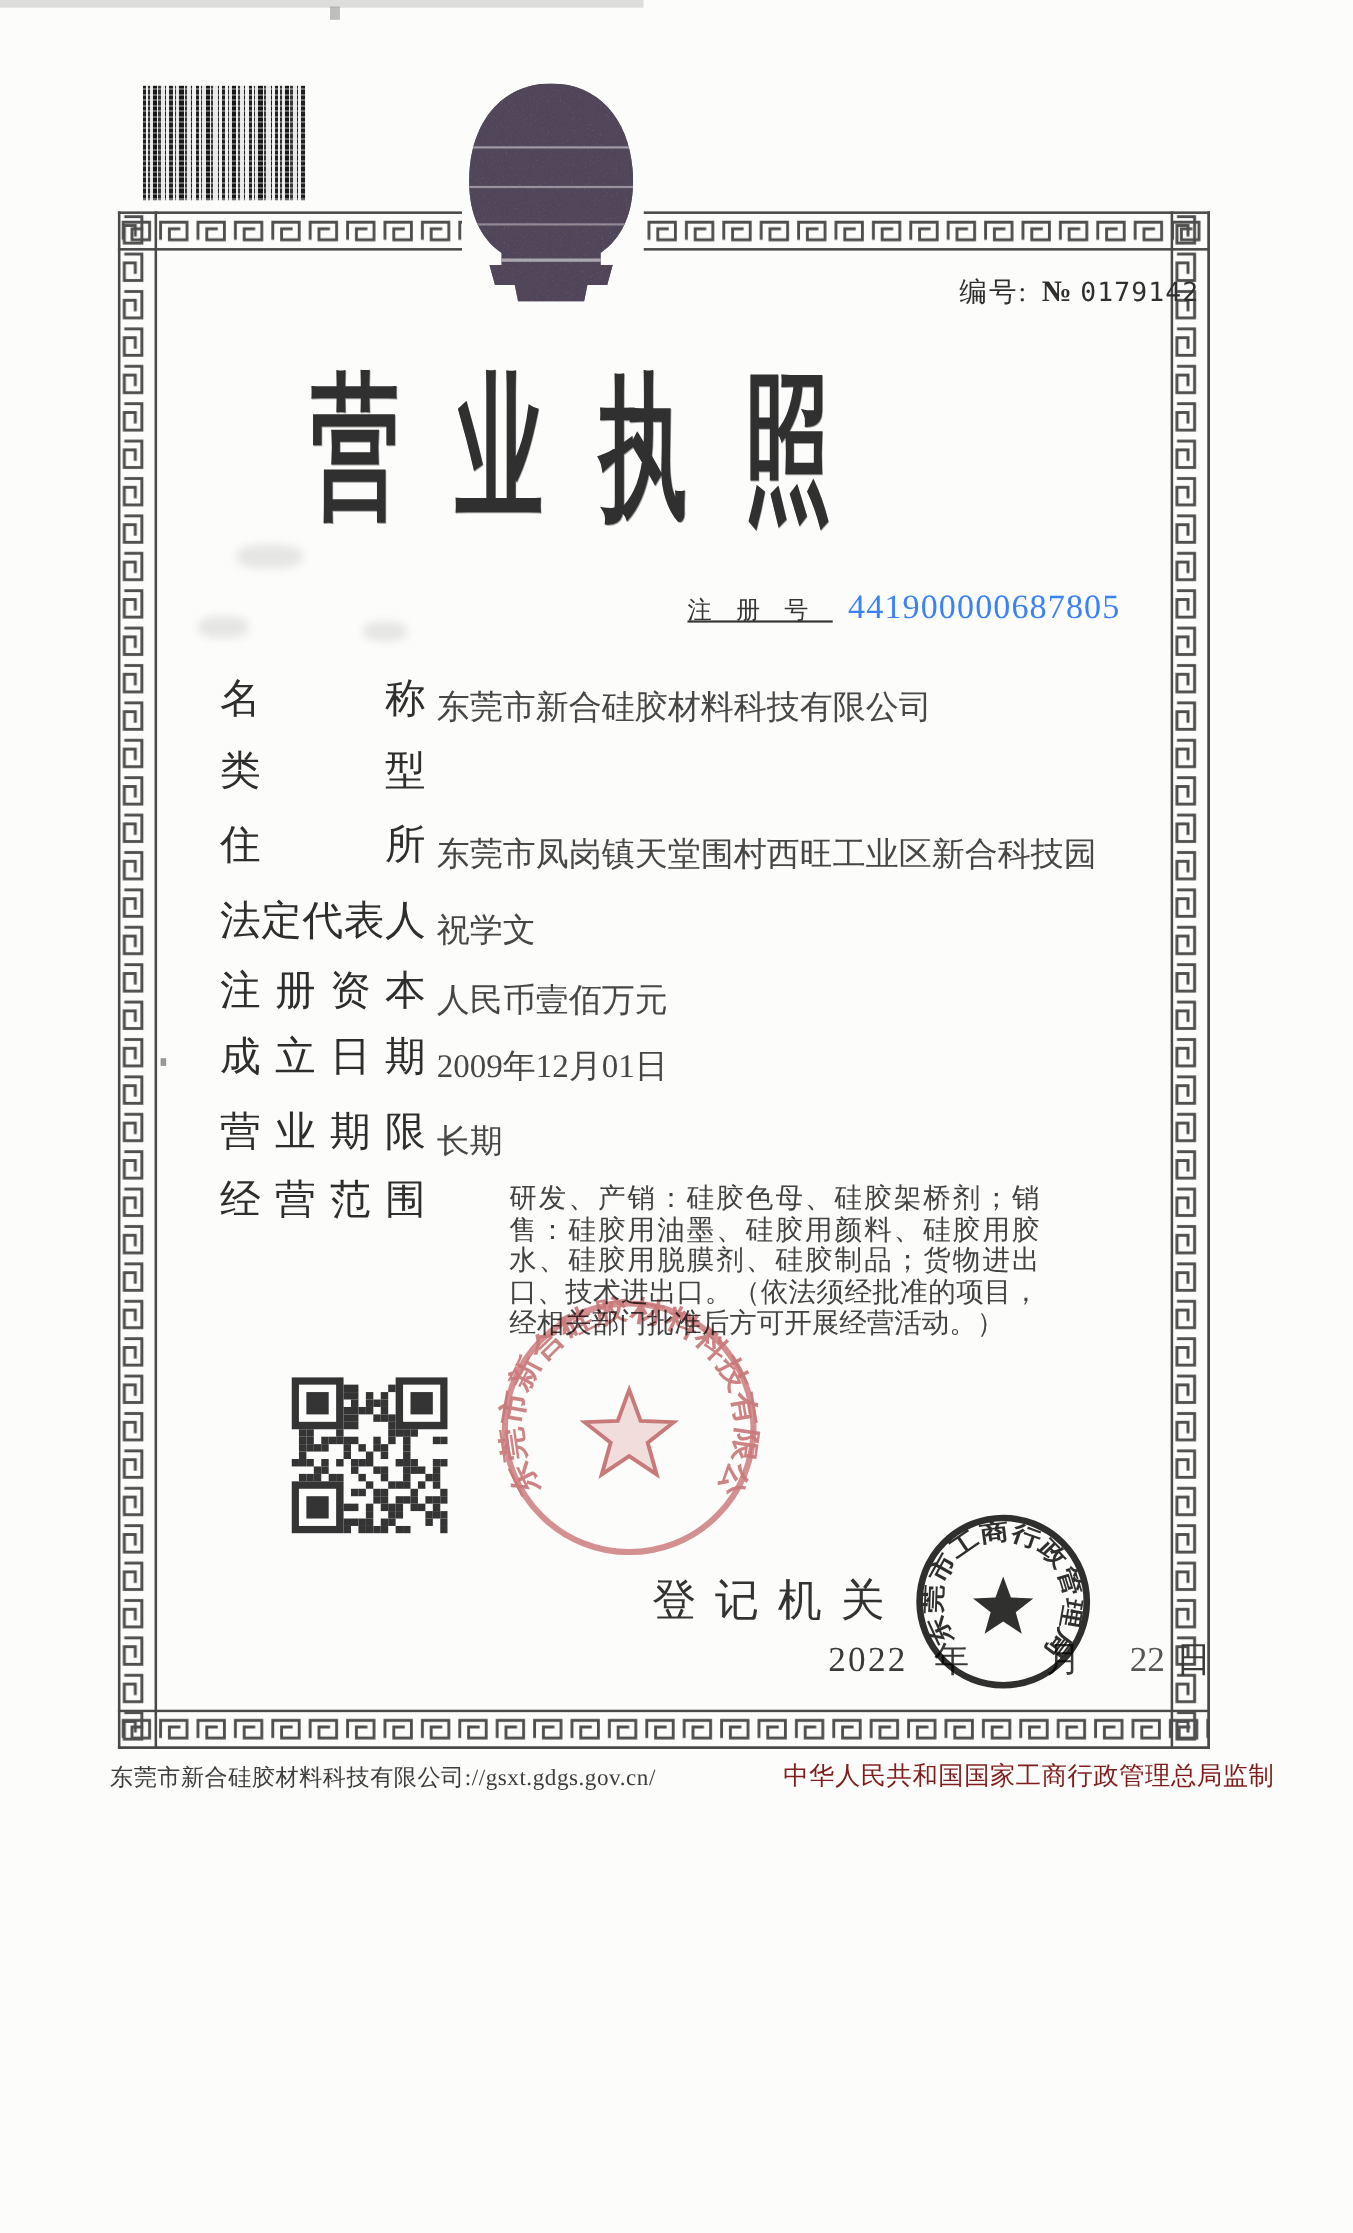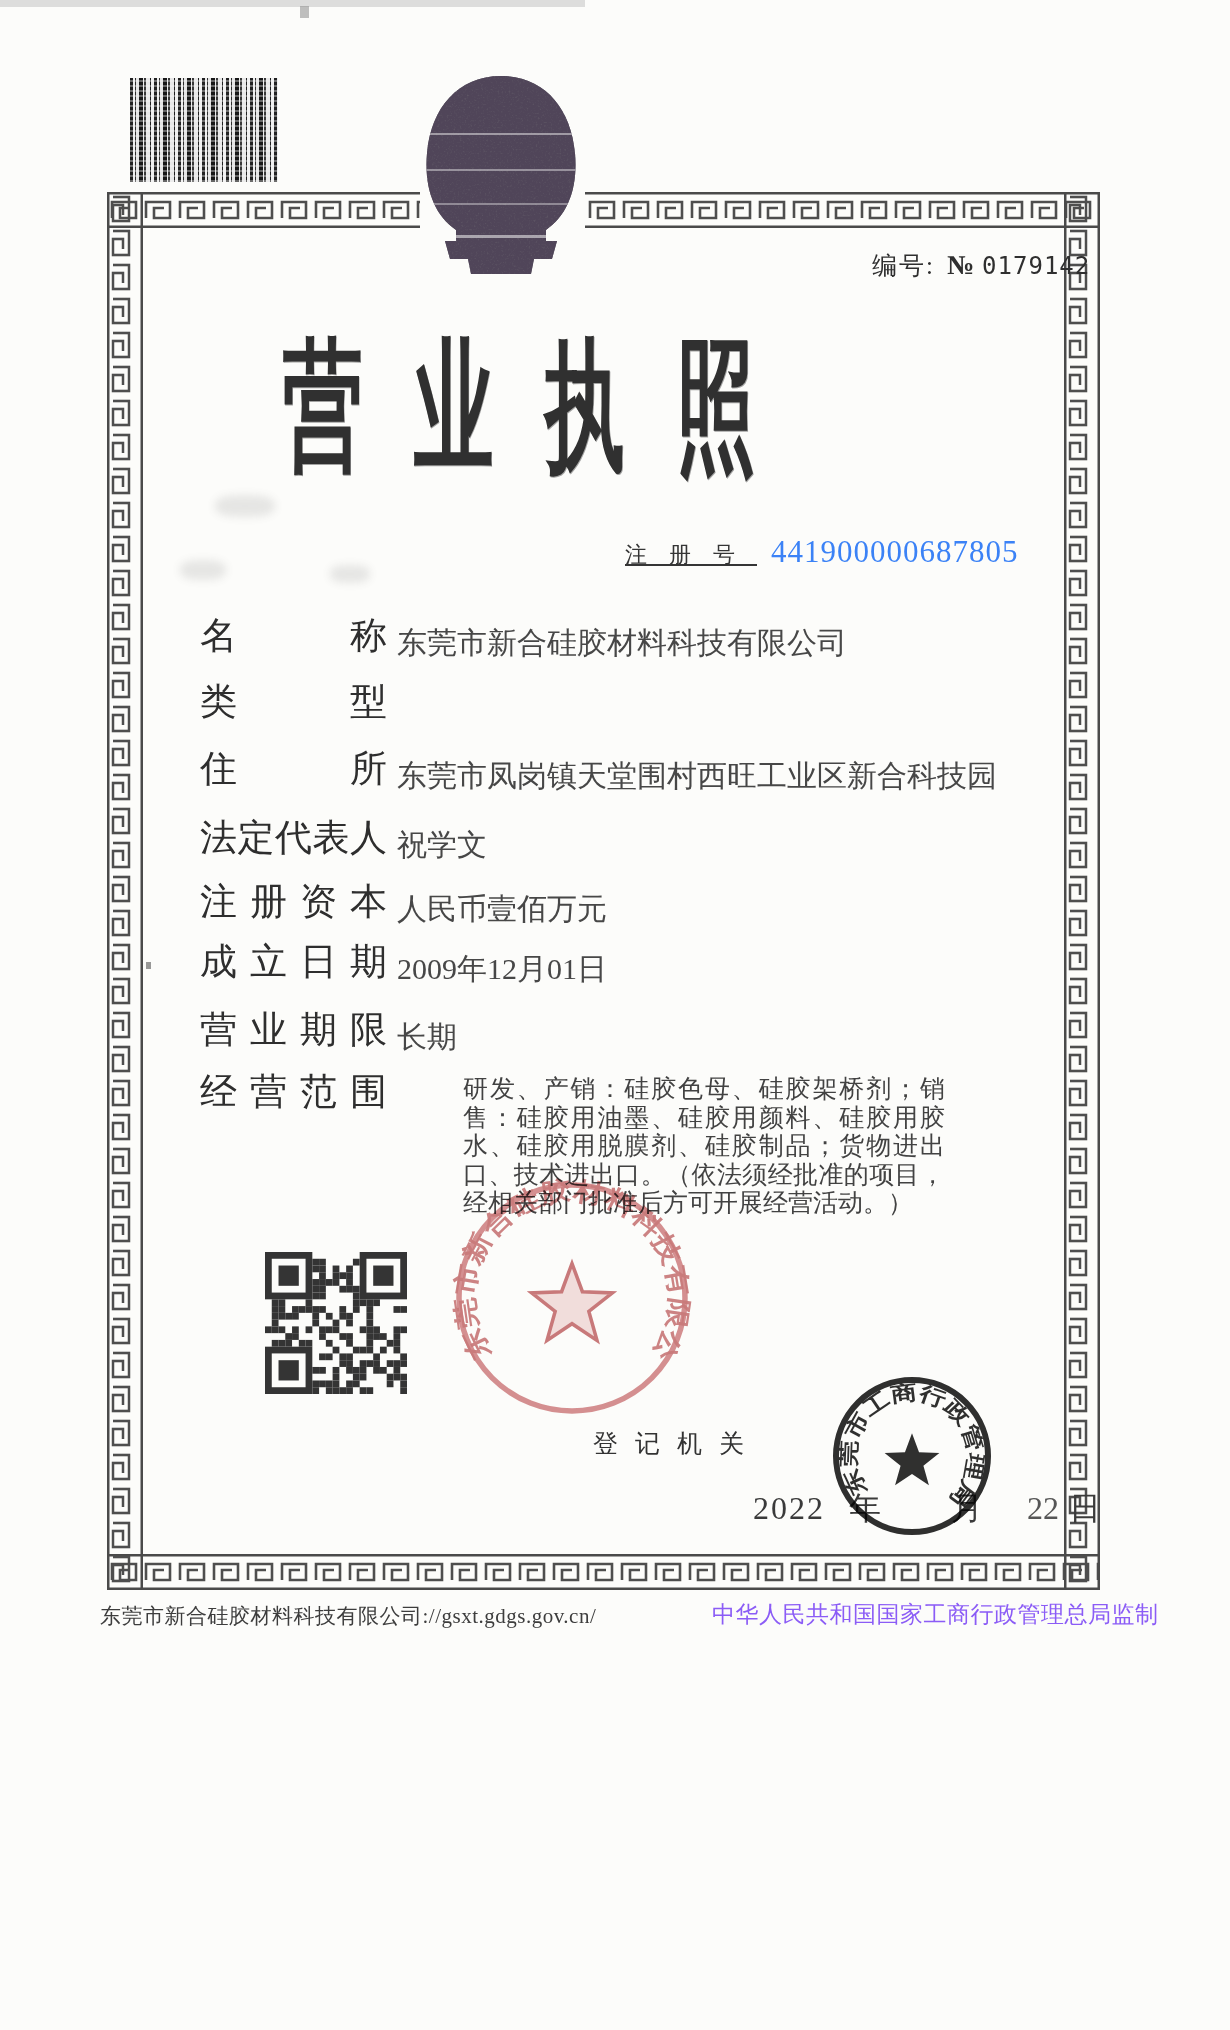--- a/index.html
+++ b/index.html
@@ -74,32 +74,32 @@
 
   
   .qr{left:265px;top:1252px;width:142px;height:142px;opacity:.92;}
 
   
   .seal{mix-blend-mode:multiply;}
   .red-seal{left:440px;top:1166px;width:264px;height:264px;opacity:.88;}
   .black-seal{left:822px;top:1368px;width:180px;height:180px;opacity:.92;}
 
   
-  .registrar{left:593px;top:1427px;font-size:25px;letter-spacing:17px;color:#333;white-space:nowrap;text-align:center;}
+  .registrar{left:593px;top:1427px;font-size:40px;letter-spacing:17px;color:#333;white-space:nowrap;text-align:center;}
   .date-line{left:753px;top:1487px;font-size:32px;color:#3a3a3a;white-space:nowrap;}
   .date-line span{display:inline-block;}
   .d-year{letter-spacing:2px;}
   .d-yu{margin-left:16px;}
   .d-mu{margin-left:62px;}
   .d-day{margin-left:36px;opacity:.85;}
   .d-du{margin-left:2px;}
 
   
   .footer-left{left:100px;top:1602px;font-size:21px;color:#3d3d3d;letter-spacing:.5px;}
-  .footer-right{left:712px;top:1599px;font-size:23px;color:#8b5cf6;letter-spacing:.5px;}
+  .footer-right{left:712px;top:1599px;font-size:23px;color:#7f1d1d;letter-spacing:.5px;}
 </style>
 </head>
 <body>
 
 <svg width="0" height="0" style="position:absolute" aria-hidden="true">
   <defs>
     <pattern id="meanderH" width="34" height="32" patternUnits="userSpaceOnUse">
       <path d="M5,26 V10 H29 V26 H13 V16 H23" fill="none" stroke="#4e4e4e" stroke-width="2.6"></path>
     </pattern>
     <pattern id="meanderV" width="34" height="32" patternUnits="userSpaceOnUse" patternTransform="rotate(90)">

